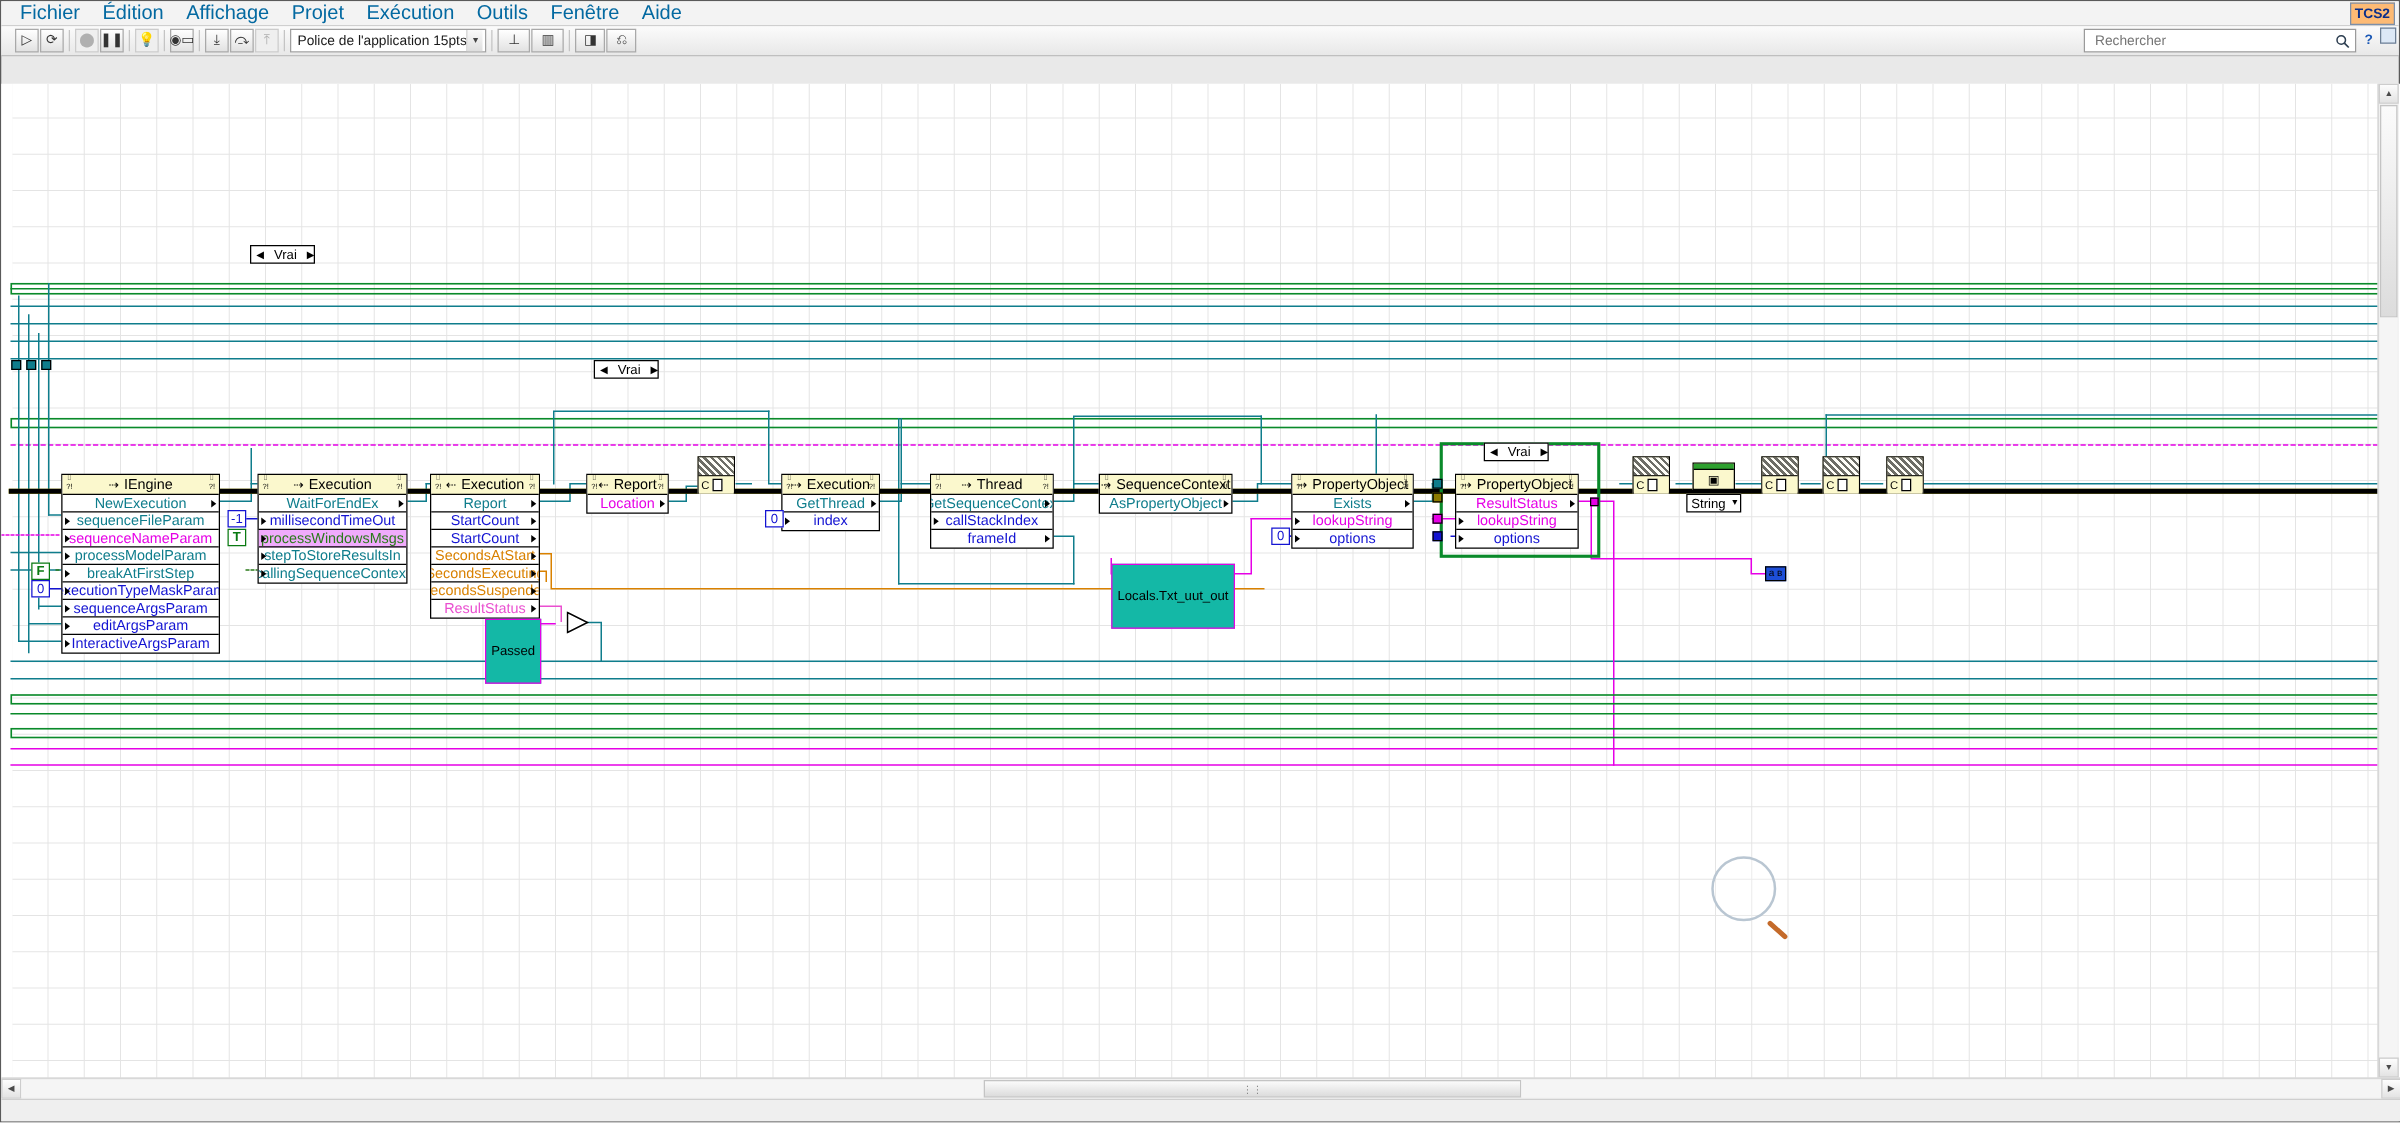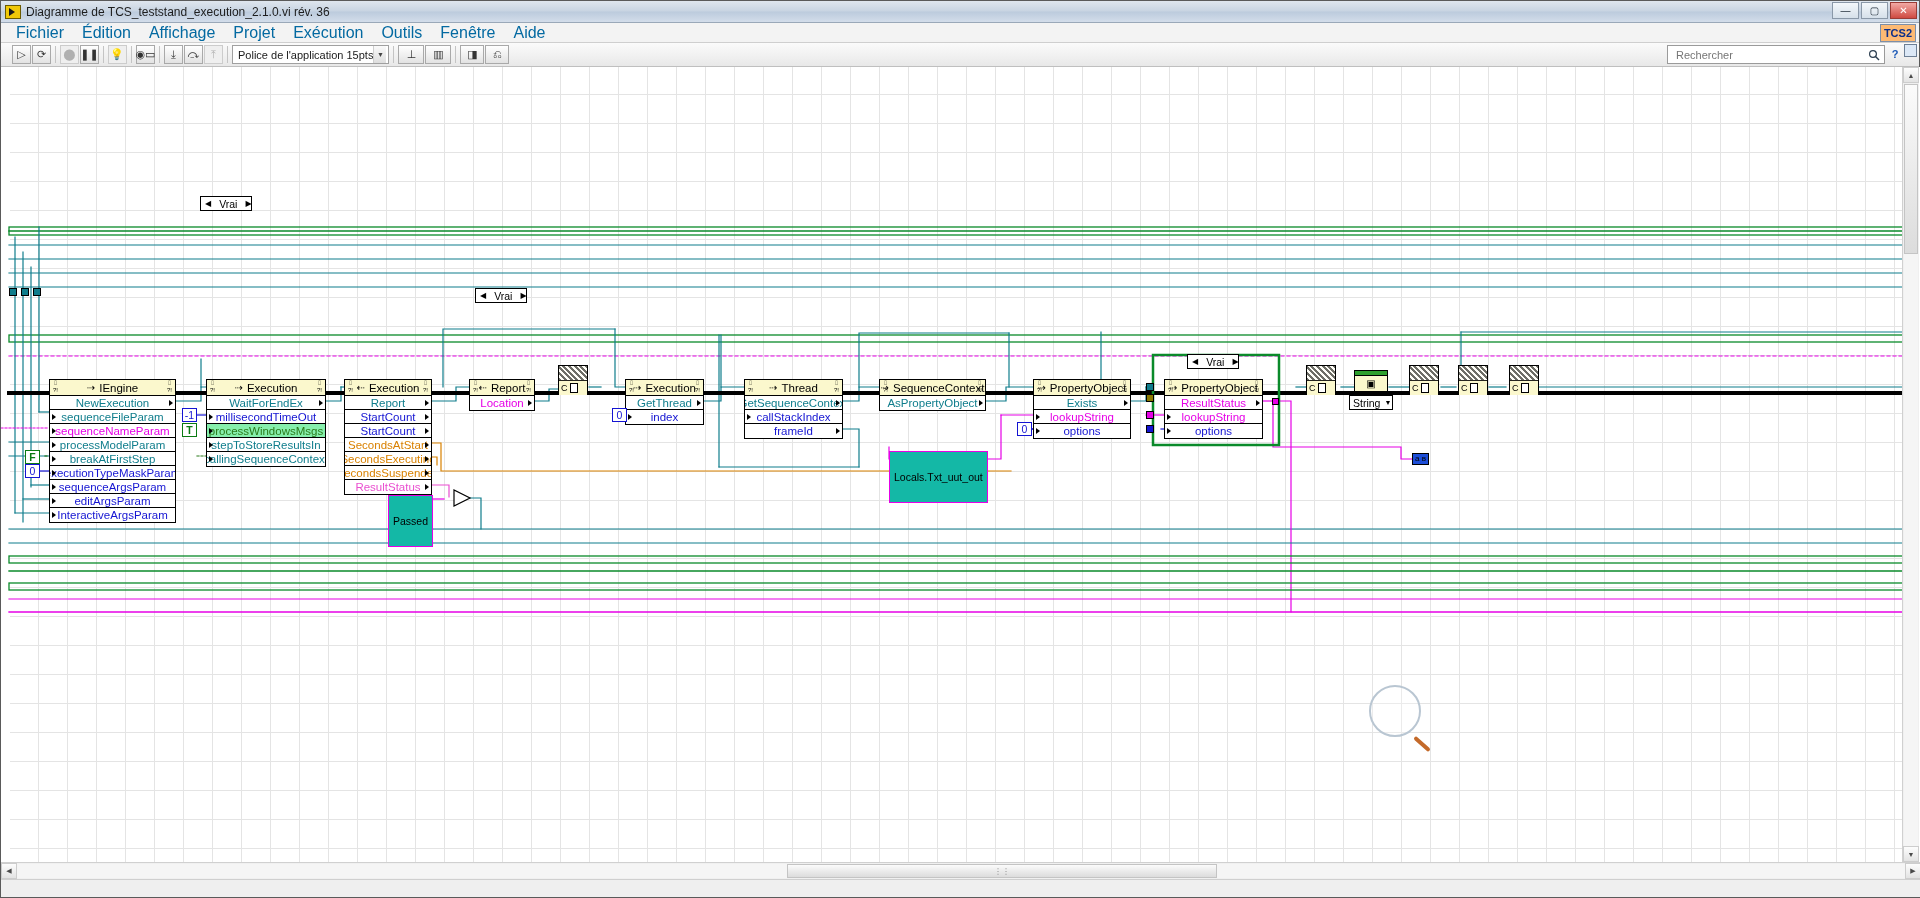--- a/index.html
+++ b/index.html
@@ -177,21 +177,21 @@
     position: absolute; right: 2px; top: 4px;
     width: 0; height: 0;
     border-left: 4px solid #000; border-top: 3px solid transparent; border-bottom: 3px solid transparent;
   }
   .c-blue  { color:#1414d2; }
   .c-teal  { color:#0f7d8c; }
   .c-mag   { color:#e600e6; }
   .c-green { color:#2a7a1a; }
   .c-orng  { color:#d98100; }
   .c-pink  { color:#ea4fd0; }
-  .row.grey { background:#86efac; }
+  .row.grey { background:#f0abfc; }
 
   
   .const {
     position:absolute; border:1px solid #1414d2; background:#fff;
     font-size:10.5px; color:#1414d2; text-align:center;
     line-height:12px; z-index:6;
   }
   .const.green { border-color:#0a7a12; color:#0a7a12; font-weight:bold; }
 
   
@@ -288,29 +288,20 @@
     content:""; position:absolute; right:-13px; bottom:-11px;
     width:20px;height:4px;background:#c46a2a;
     transform:rotate(42deg); border-radius:2px;
   }
 </style>
 </head>
 <body>
 
 <div id="app">
 
-  <div class="titlebar">
-    <div class="lv-logo"></div>
-    <div class="title-text">Diagramme de TCS_teststand_execution_2.1.0.vi rév. 36</div>
-    <div class="win-buttons">
-      <div class="win-btn">—</div>
-      <div class="win-btn">▢</div>
-      <div class="win-btn close">✕</div>
-    </div>
-  </div>
 
   <div class="menubar">
     <div class="menu-item">Fichier</div>
     <div class="menu-item">Édition</div>
     <div class="menu-item">Affichage</div>
     <div class="menu-item">Projet</div>
     <div class="menu-item">Exécution</div>
     <div class="menu-item">Outils</div>
     <div class="menu-item">Fenêtre</div>
     <div class="menu-item">Aide</div>

